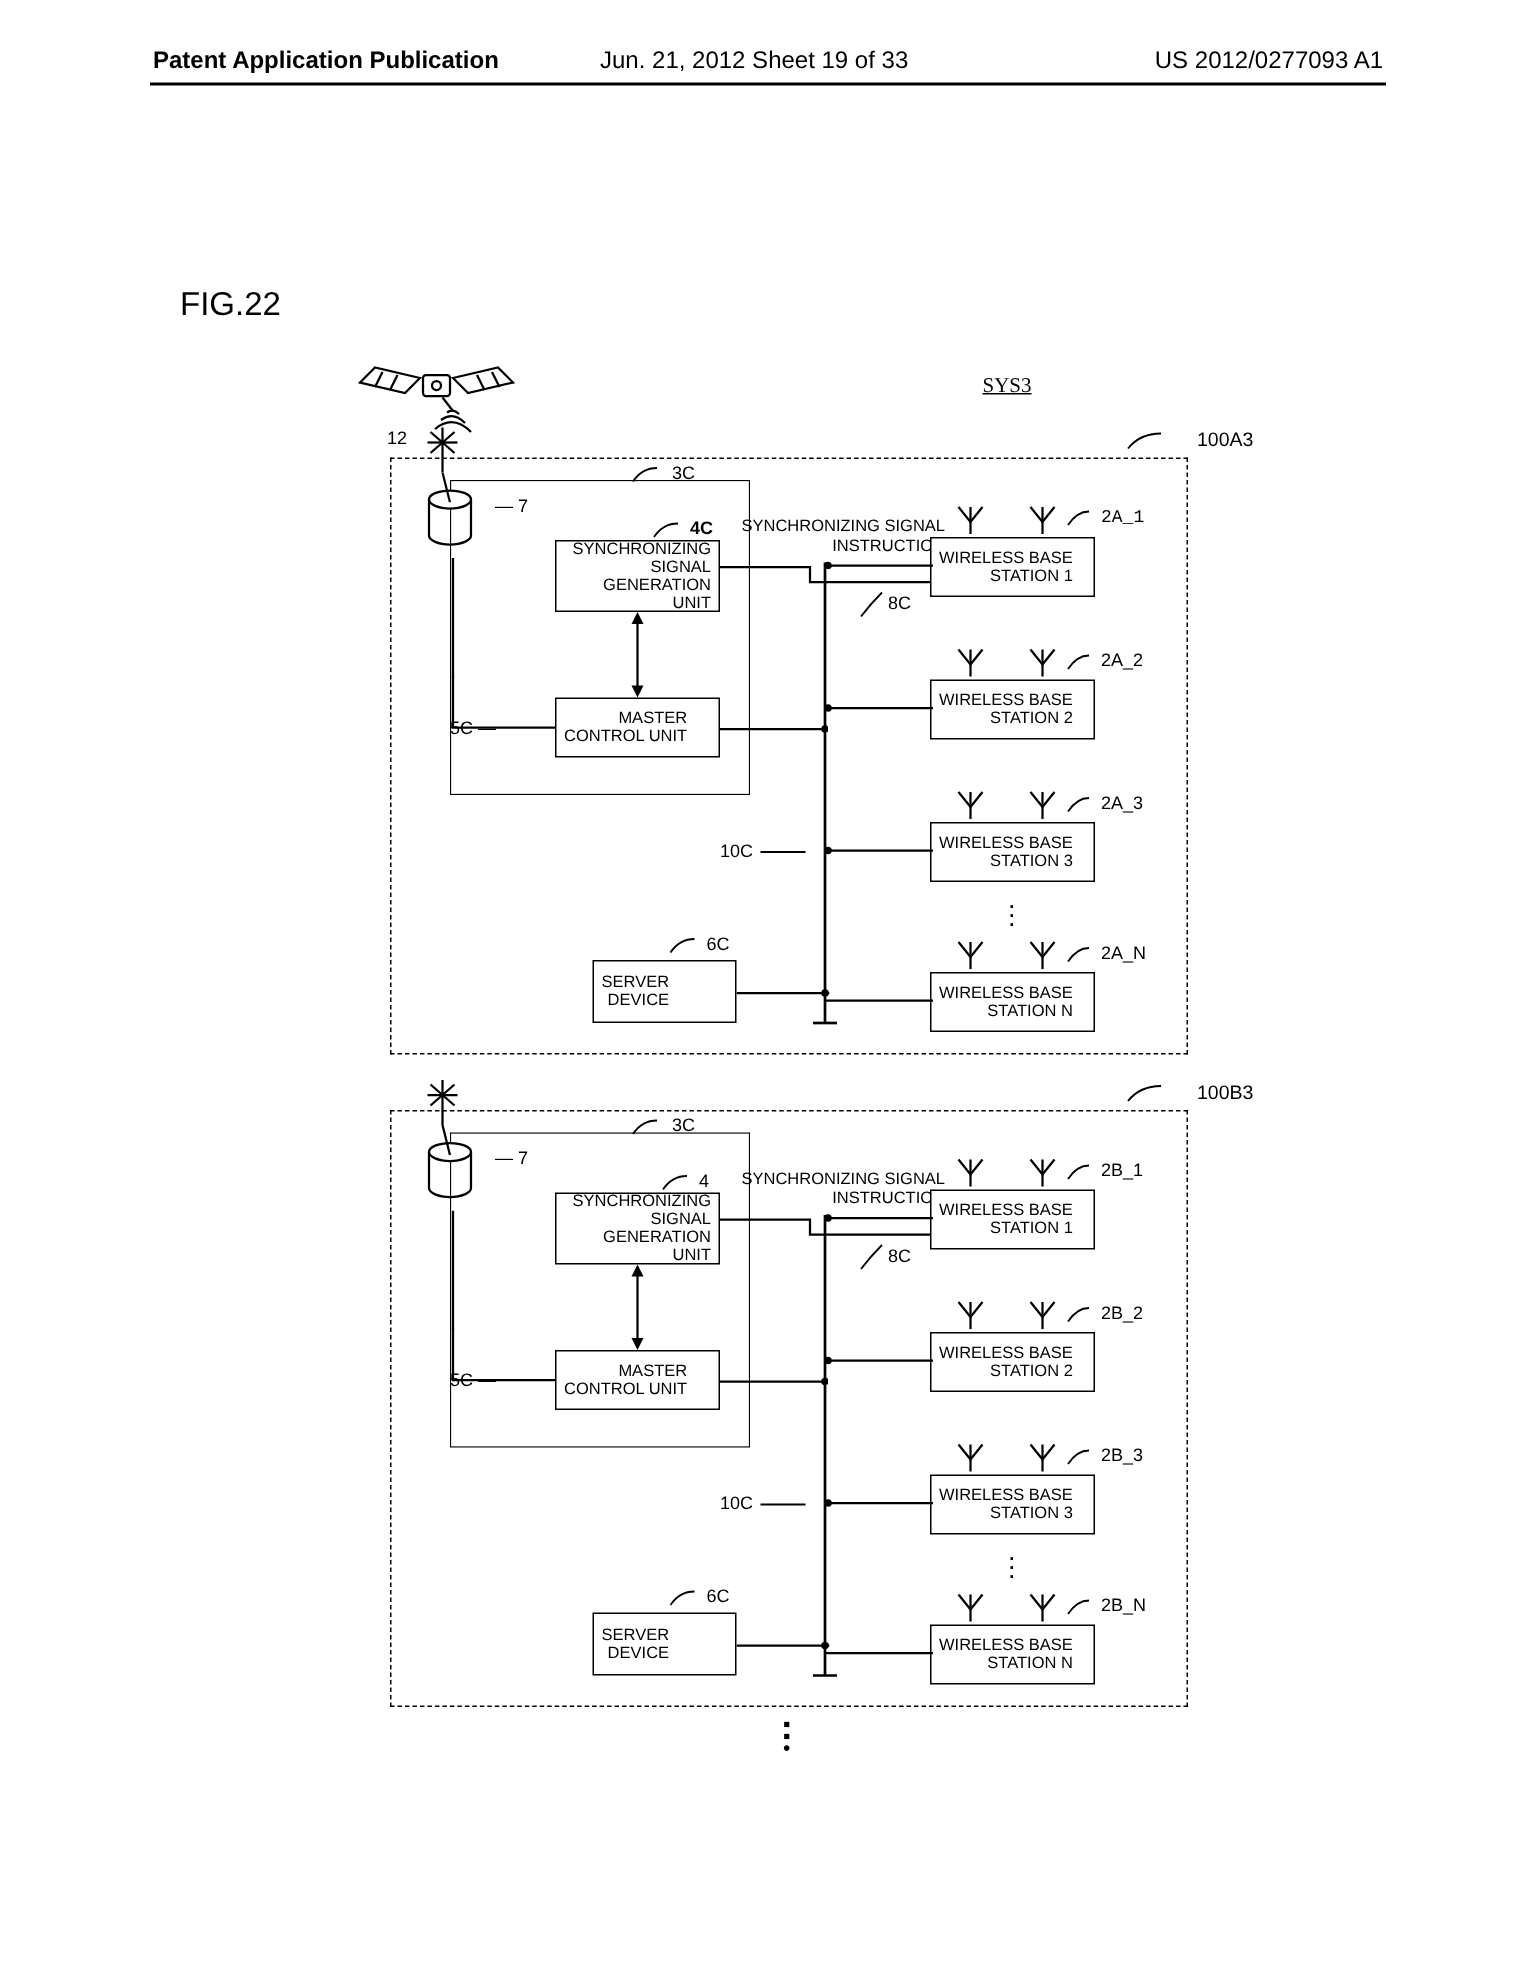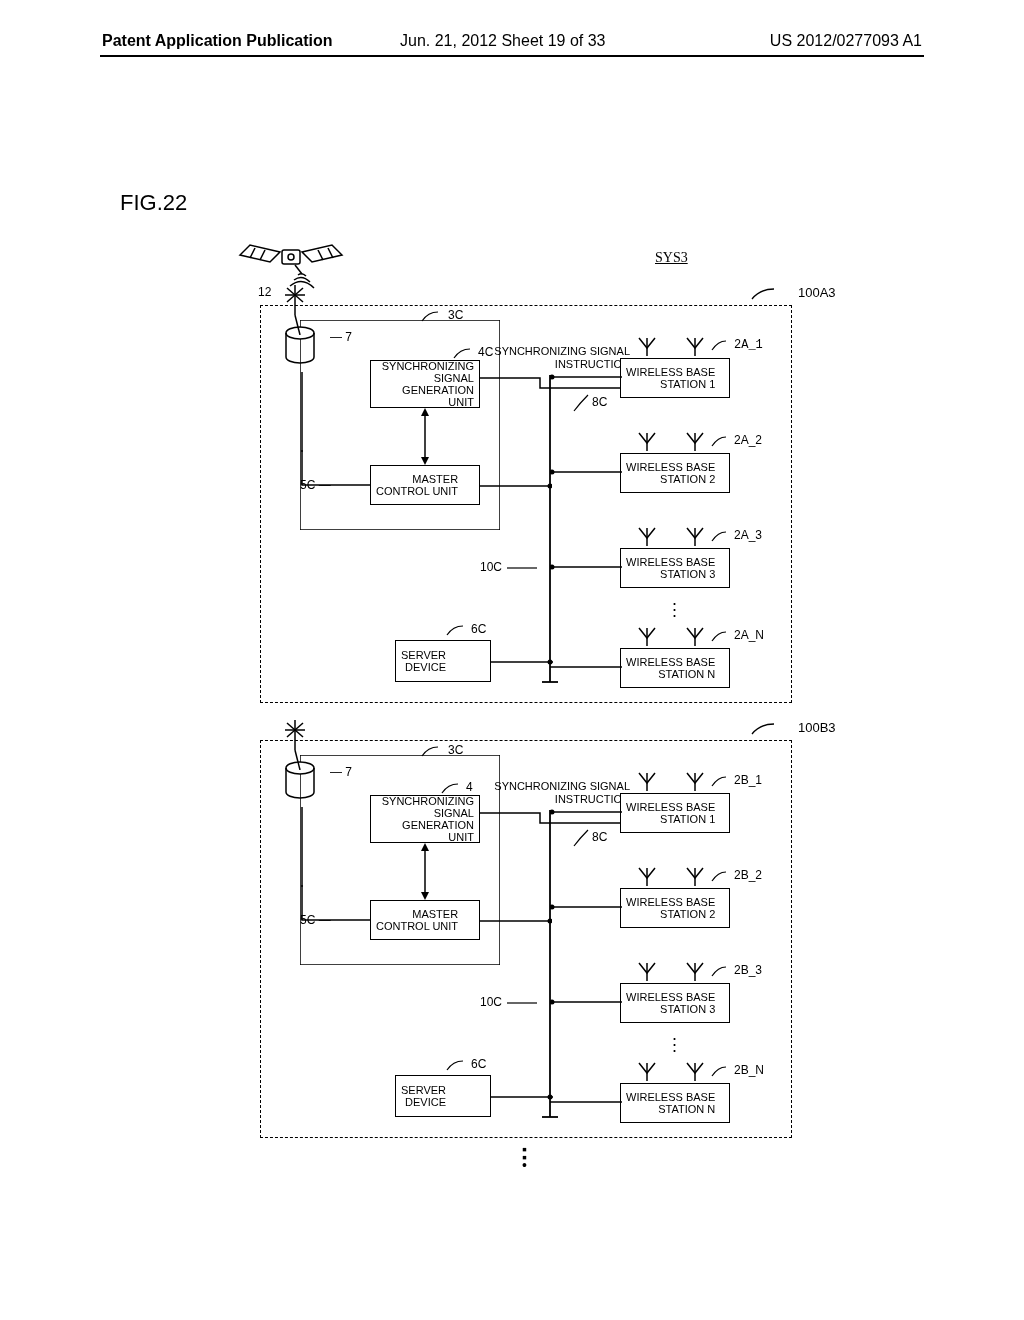--- a/index.html
+++ b/index.html
@@ -155,21 +155,21 @@
 
   <svg class="abs" style="left:290px; top:315px;" width="14" height="20">
       <line x1="5" y1="0" x2="10" y2="20" stroke="#000" stroke-width="1.5"></line>
     </svg>
 
   <div class="box" style="left:370px; top:360px; width:110px; height:48px;">
     <span class="small-text" style="white-space:pre-line;">SYNCHRONIZING
 SIGNAL
 GENERATION UNIT</span>
   </div>
-  <div class="ref" style="left:452px; top:345px;">
+  <div class="ref" style="left:434px; top:345px;font-weight:bold;">
     <svg width="26" height="14" style="vertical-align:middle;">
         <path d="M2 12 Q 8 3 18 3" stroke="#000" fill="none" stroke-width="1.2"></path>
       </svg><span>4C</span>
   </div>
 
   <div class="box" style="left:370px; top:465px; width:110px; height:40px;">
     <span class="small-text" style="white-space:pre-line;">MASTER
 CONTROL UNIT</span>
   </div>
   <div class="ref" style="left:300px; top:478px;">

